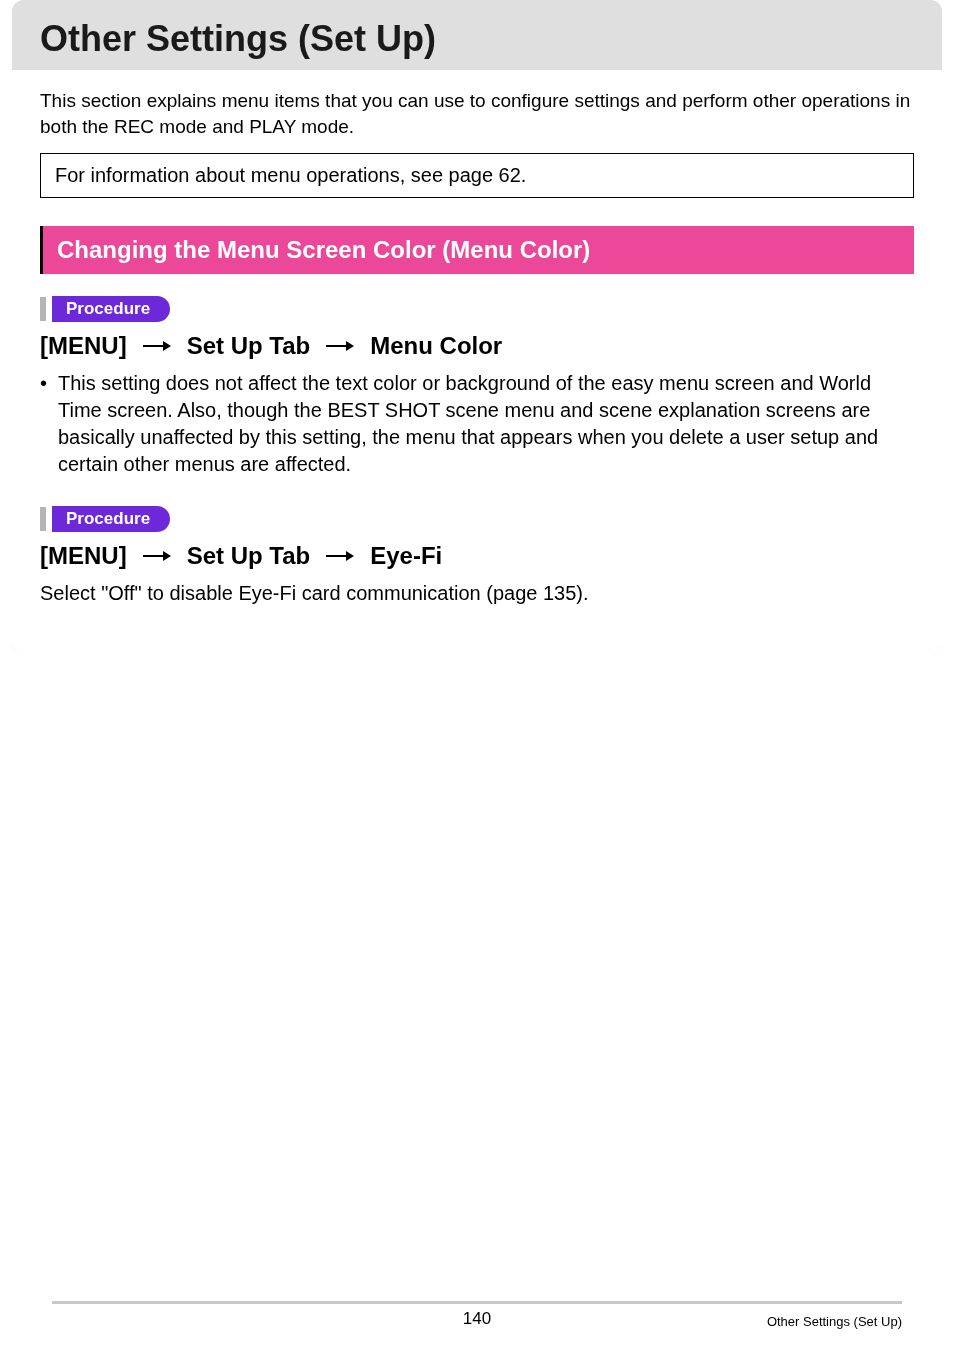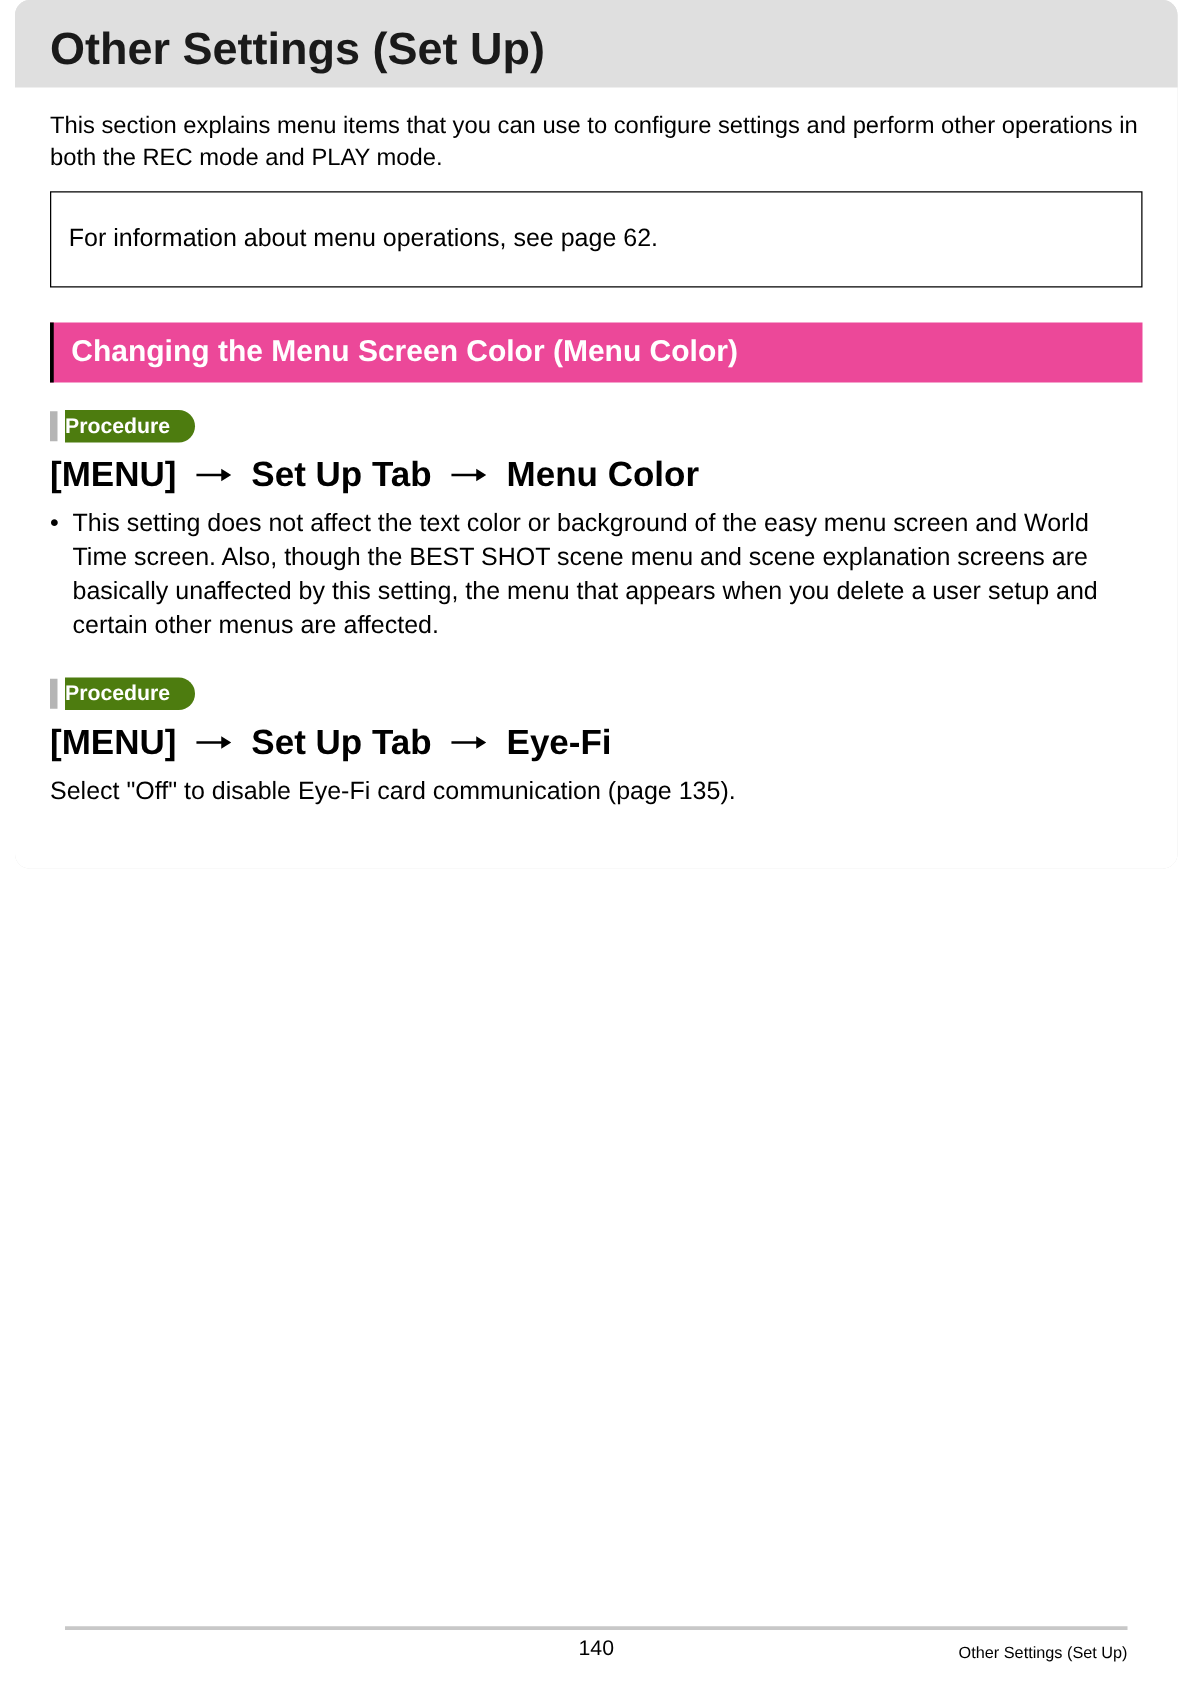--- a/index.html
+++ b/index.html
@@ -37,21 +37,21 @@
       color: #1a1a1a;
     }
     .intro-text {
       font-size: 19px;
       line-height: 1.35;
       margin-top: 6px;
       margin-bottom: 14px;
     }
     .note-box {
       border: 1px solid #000000;
-      padding: 26px 14px;
+      padding: 10px 14px;
       font-size: 20px;
       margin-bottom: 28px;
     }
     .section-header {
       background: #ec4899;
       color: #ffffff;
       font-size: 24px;
       font-weight: bold;
       padding: 10px 14px;
       border-left: 3px solid #000000;
@@ -62,31 +62,31 @@
       align-items: center;
       margin-bottom: 10px;
     }
     .tick-mark {
       width: 6px;
       height: 24px;
       background: #b5b5b5;
       display: inline-block;
     }
     .proc-pill {
-      background: #4d7c0f;
+      background: #6d28d9;
       color: #ffffff;
       font-weight: bold;
       font-size: 17px;
-      padding: 3px 20px 3px 0;
+      padding: 3px 20px 3px 14px;
       border-radius: 0 14px 14px 0;
       margin-left: 6px;
       display: inline-block;
     }
     .procedure-path {
-      font-size: 28px;
+      font-size: 24px;
       font-weight: bold;
       display: flex;
       align-items: center;
       gap: 16px;
       margin-bottom: 10px;
       flex-wrap: wrap;
     }
     .arrow-svg {
       width: 28px;
       height: 14px;

